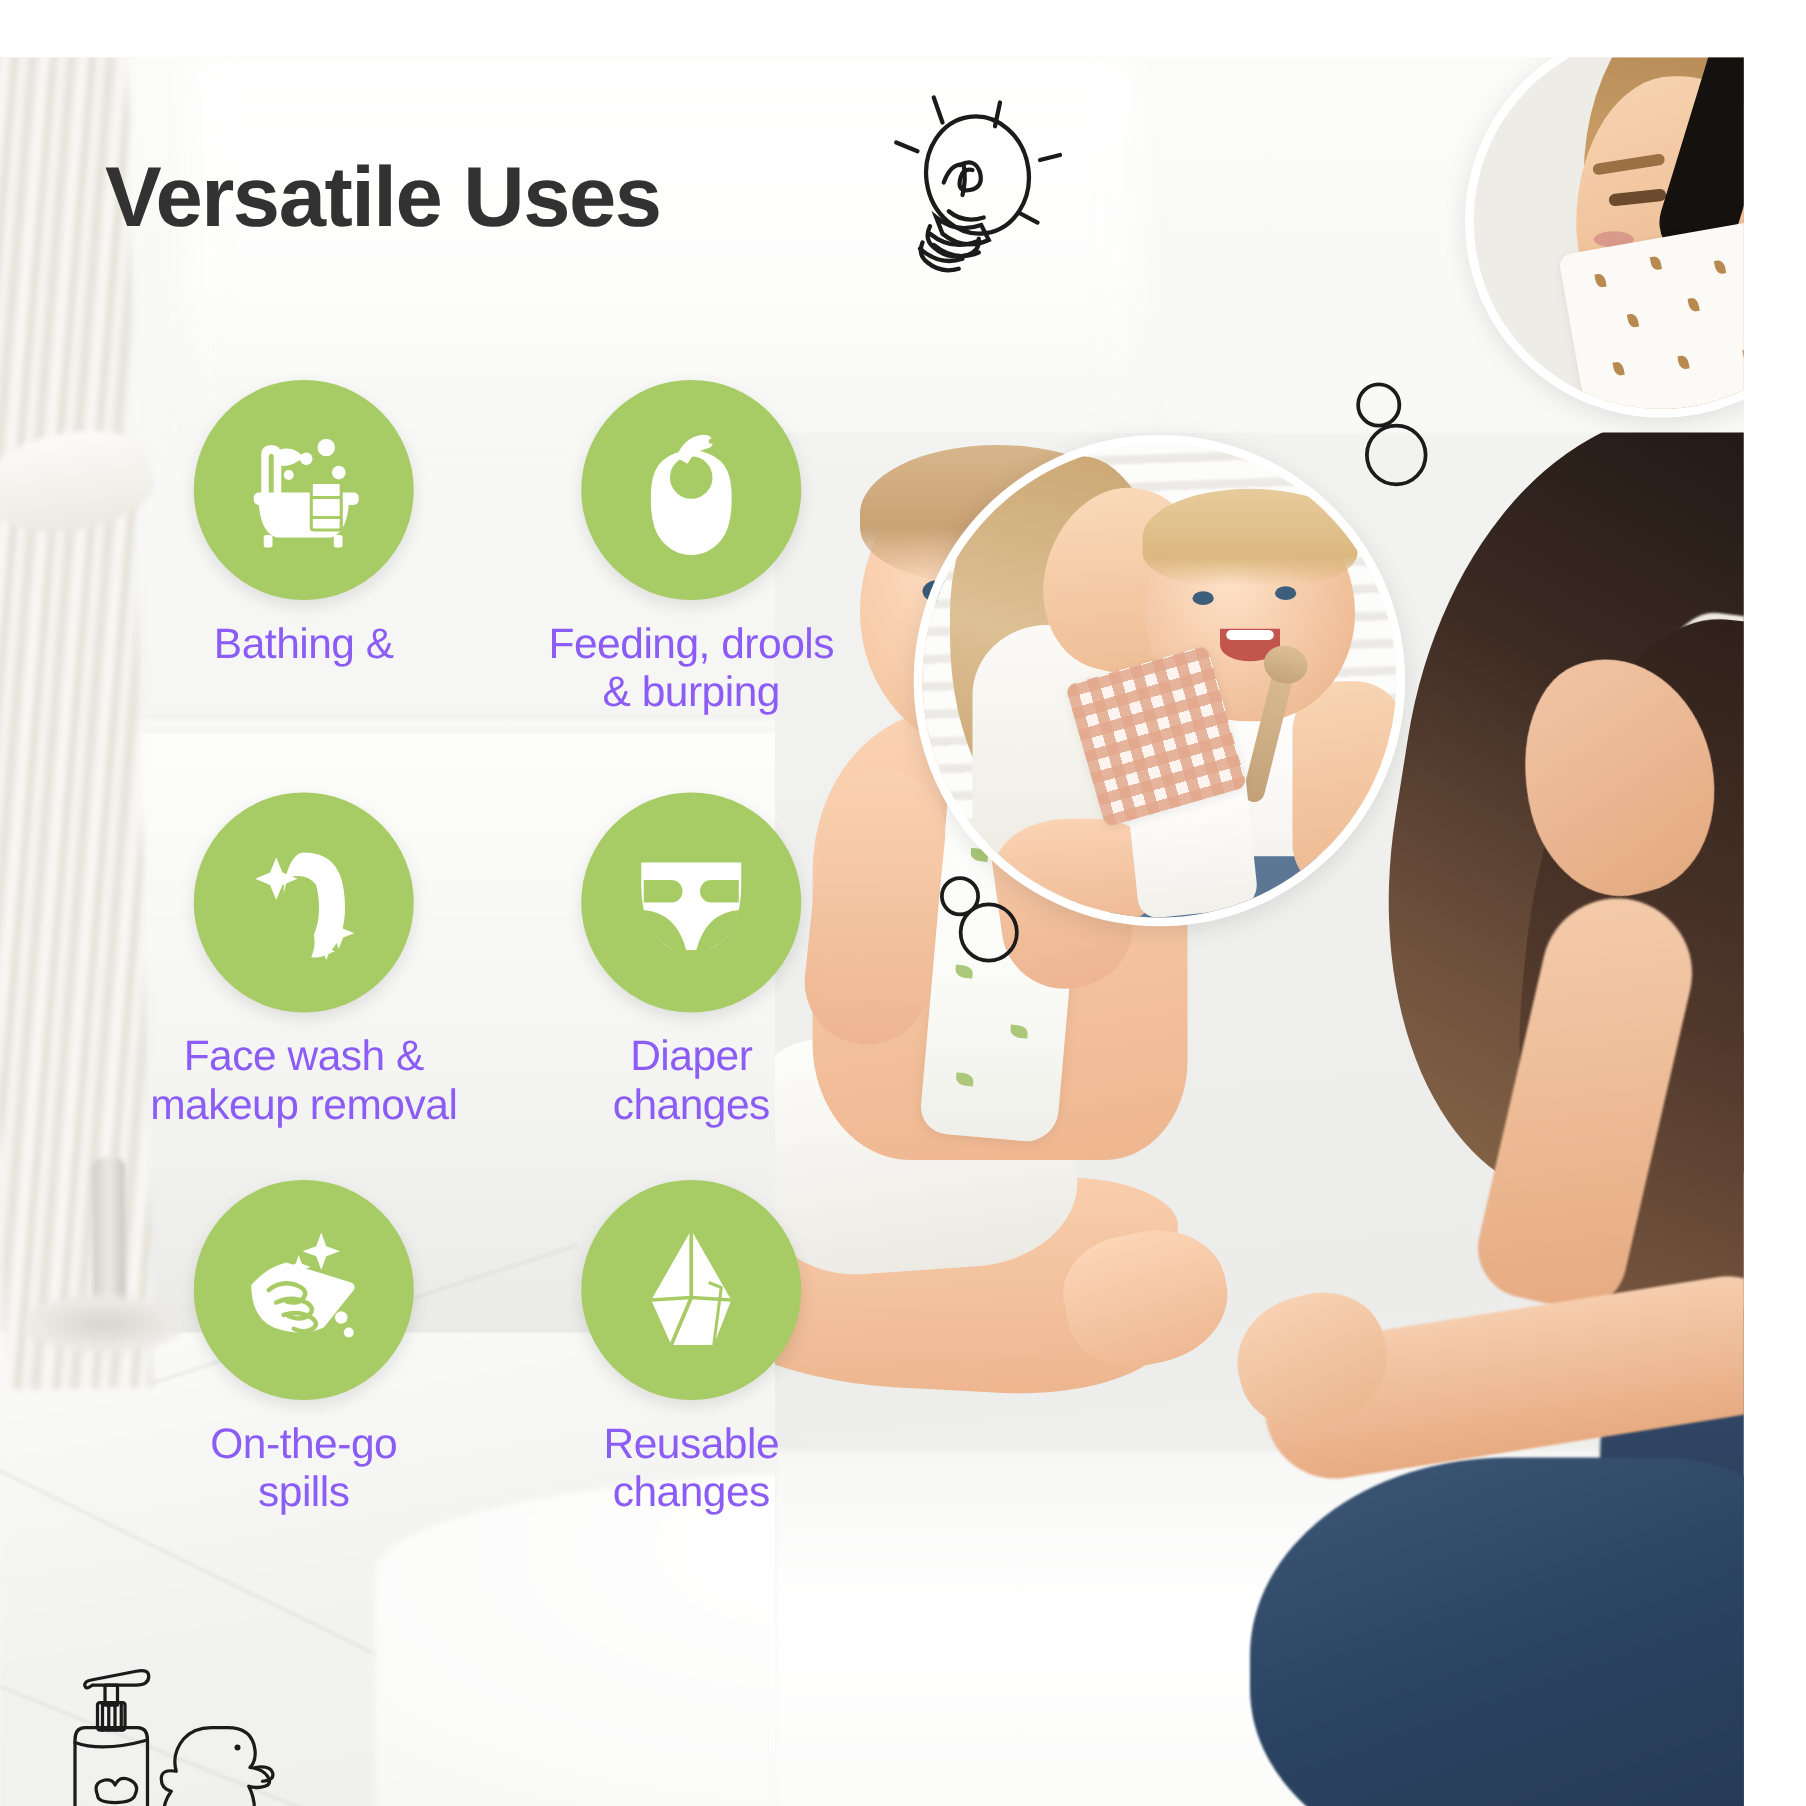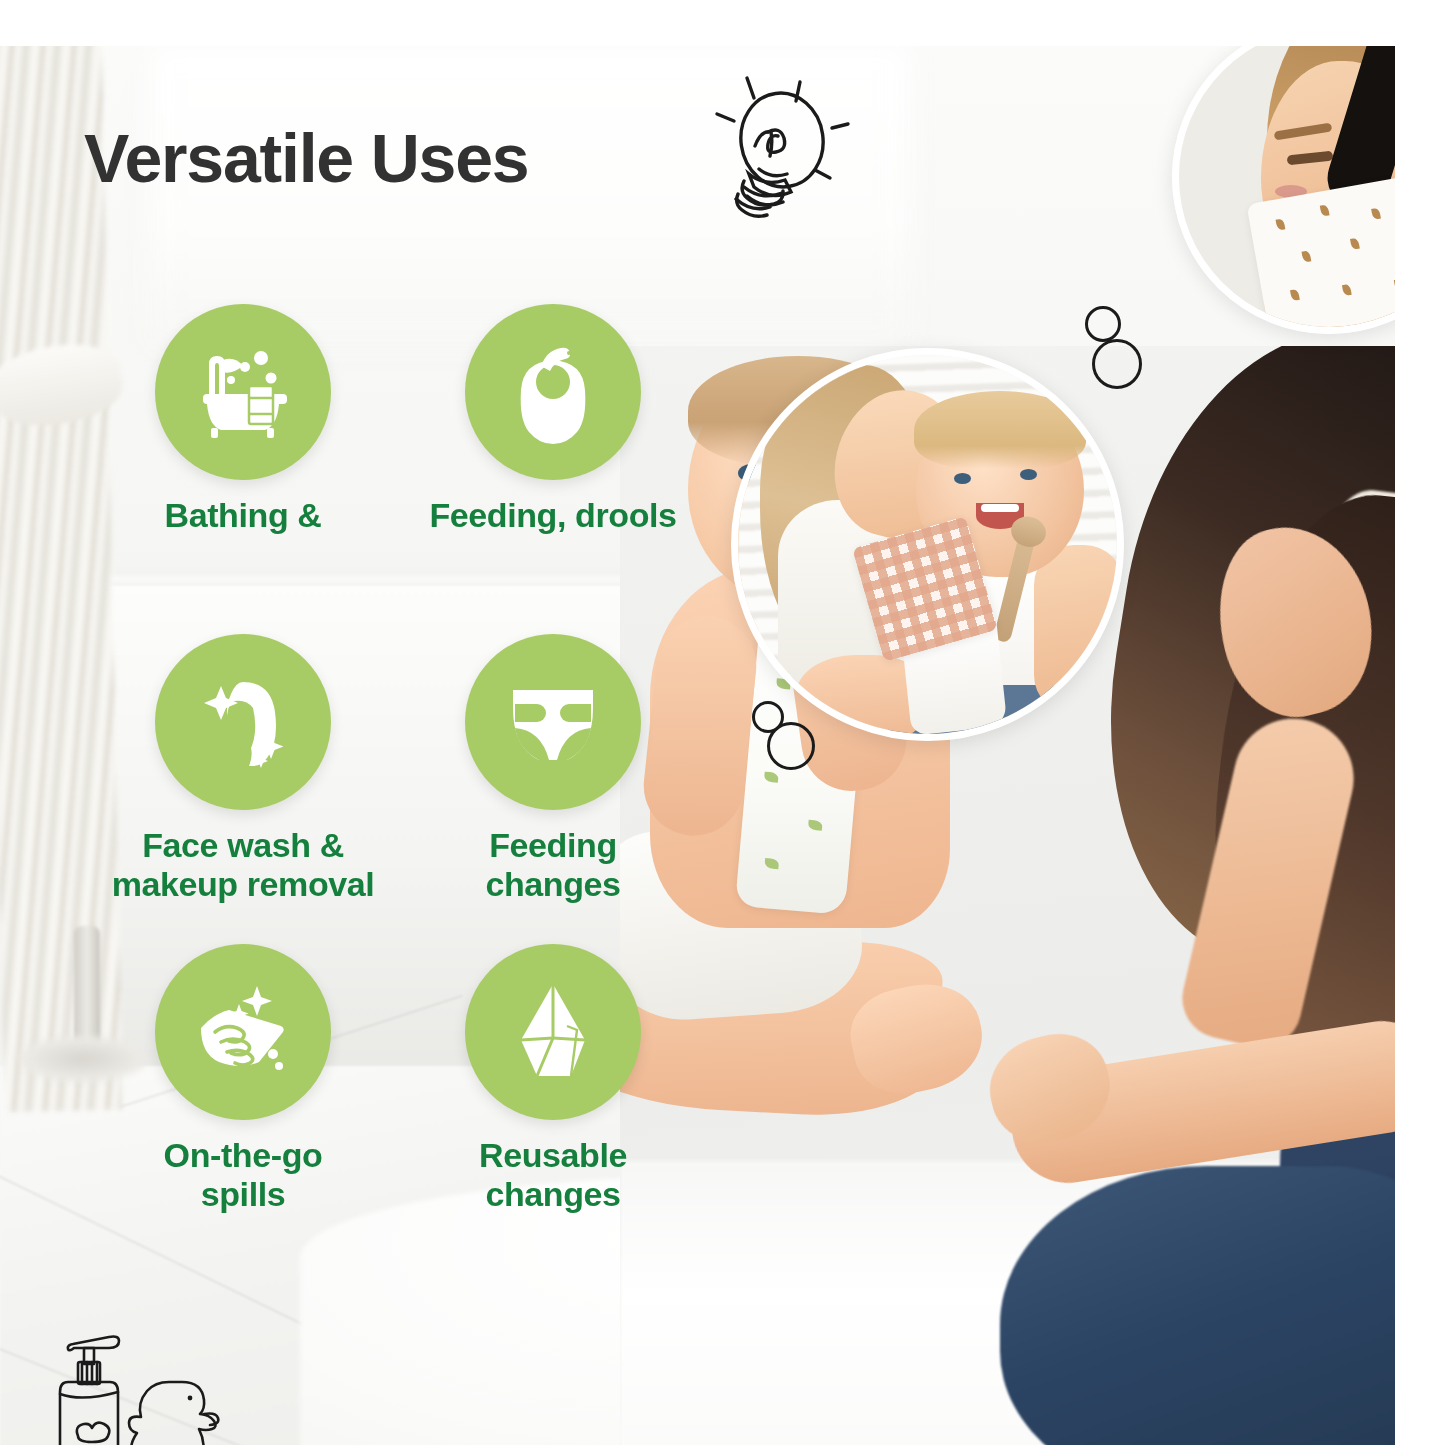--- a/index.html
+++ b/index.html
@@ -322,21 +322,21 @@
   
   .features { position: absolute; left: 0; top: 0; }
   .feature { position: absolute; width: 330px; text-align: center; }
   .fcircle {
     width: 176px; height: 176px; border-radius: 50%;
     background: #a7cb65; margin: 0 auto;
     box-shadow: 0 5px 14px rgba(0,0,0,.10);
     display: flex; align-items: center; justify-content: center;
   }
   .flabel {
-    margin-top: 16px; font-size: 34px; font-weight: 700; color: #15803d;
+    margin-top: 16px; font-size: 34px; font-weight: 400; color: #8b5cf6;
     line-height: 1.16; letter-spacing: -.4px;
   }
 
   
   .corner-doodle { position: absolute; left: 46px; top: 1268px; }
 </style>
 </head>
 <body>
 
 <div id="stage">
@@ -488,20 +488,21 @@
       <div class="fcircle">
         <svg width="112" height="112" viewBox="0 0 112 112" fill="#ffffff">
           <path d="M56 24 q-30 2 -32 30 q-2 30 8 42 q10 12 24 12 q14 0 24 -12 q10 -12 8 -42 q-2 -28 -32 -30 z"></path>
           <circle cx="56" cy="46" r="17" fill="#a7cb65"></circle>
           <path d="M44 30 q6 -16 20 -18 q8 -1 9 5 q1 5 -5 6 q-10 2 -15 12 z" fill="#ffffff"></path>
           <circle cx="72" cy="17" r="2" fill="#a7cb65"></circle>
         </svg>
       </div>
       <div class="flabel">
         <div>Feeding, drools</div>
+        <div>&amp; burping</div>
       </div>
     </div>
 
     <div class="feature" style="left:78px;top:588px;">
       <div class="fcircle">
         <svg width="112" height="112" viewBox="0 0 112 112" fill="#ffffff">
           <path d="M56 16 q28 0 32 30 q4 30 -8 46 q-6 8 -14 8 h-4 q4 -10 2 -18 q-16 -4 -22 -22 q-5 -16 2 -32 q5 -12 12 -12 z"></path>
           <path d="M44 36 q14 -4 22 6 q6 26 -4 44 q-14 -4 -20 -20 q-5 -16 2 -30 z" fill="#a7cb65"></path>
           <path d="M34 20 l5 12 l12 5 l-12 5 l-5 12 l-5 -12 l-12 -5 l12 -5 z"></path>
           <path d="M84 68 l3.5 9 l9 3.5 l-9 3.5 l-3.5 9 l-3.5 -9 l-9 -3.5 l9 -3.5 z"></path>
@@ -518,21 +519,21 @@
       <div class="fcircle">
         <svg width="112" height="112" viewBox="0 0 112 112" fill="#ffffff">
           <path d="M16 24 h80 v18 q0 40 -26 52 h-28 q-26 -12 -26 -52 z"></path>
           <path d="M18 38 h22 a9 9 0 0 1 0 18 h-22 z" fill="#a7cb65"></path>
           <path d="M94 38 h-22 a9 9 0 0 0 0 18 h22 z" fill="#a7cb65"></path>
           <path d="M18 62 q26 2 34 32 h-10 q-20 -10 -24 -32 z" fill="#a7cb65"></path>
           <path d="M94 62 q-26 2 -34 32 h10 q20 -10 24 -32 z" fill="#a7cb65"></path>
         </svg>
       </div>
       <div class="flabel">
-        <div>Feeding</div>
+        <div>Diaper</div>
         <div>changes</div>
       </div>
     </div>
 
     <div class="feature" style="left:78px;top:898px;">
       <div class="fcircle">
         <svg width="112" height="112" viewBox="0 0 112 112" fill="#ffffff">
           <path d="M14 52 q12 -14 28 -18 l52 16 q4 2 2 6 l-24 30 q-18 8 -40 0 q-18 -8 -18 -34 z"></path>
           <path d="M28 56 q10 -8 22 -4 q10 4 6 10 q-4 6 -14 3" fill="none" stroke="#a7cb65" stroke-width="3.6" stroke-linecap="round"></path>
           <path d="M34 66 q12 -6 24 0 q8 5 2 10 q-6 5 -16 1" fill="none" stroke="#a7cb65" stroke-width="3.6" stroke-linecap="round"></path>

